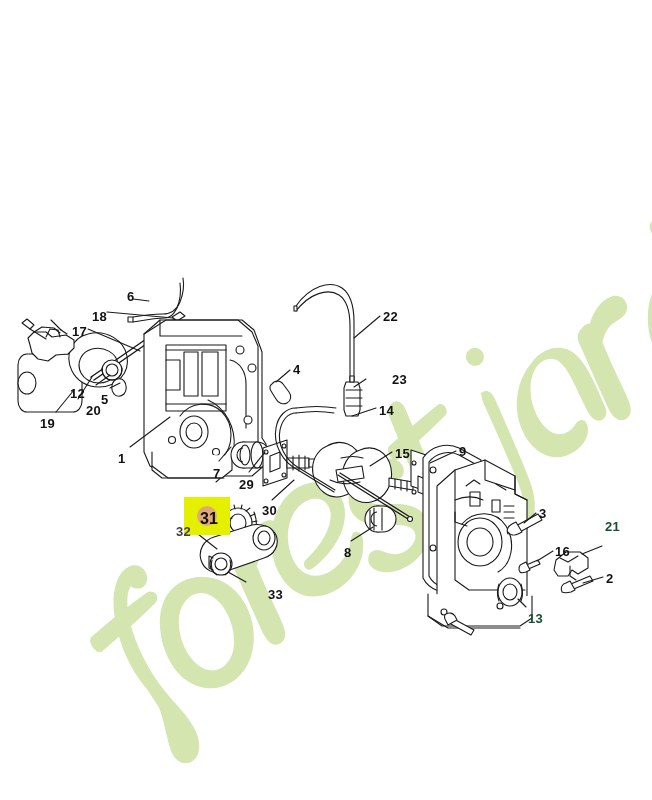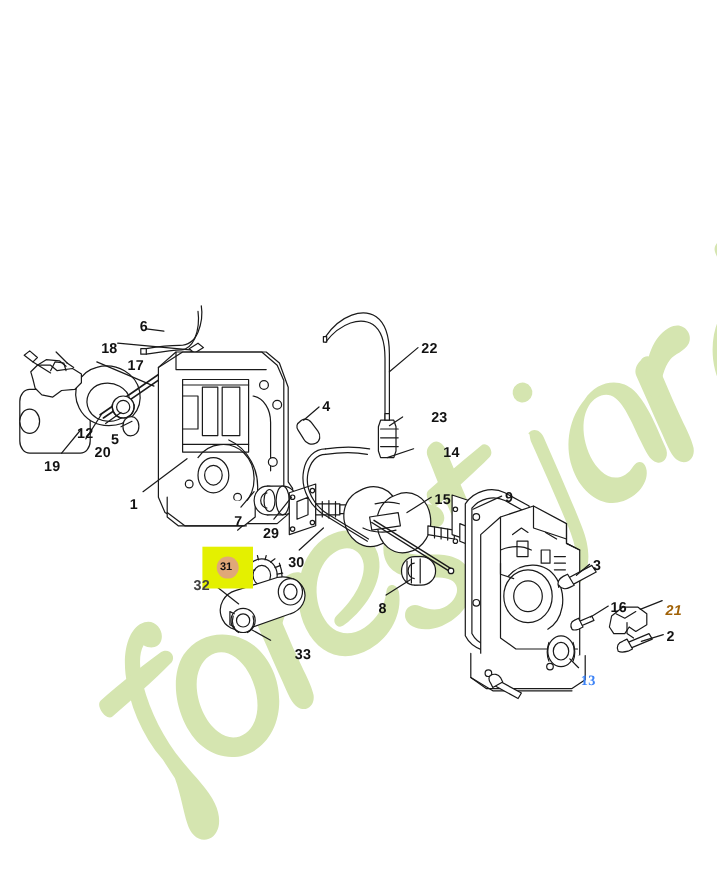--- a/index.html
+++ b/index.html
@@ -10,21 +10,21 @@
     overflow:hidden;
     position:relative;
   }
   #stage{position:absolute;left:0;top:0;width:652px;height:800px;overflow:hidden;background:#fff;}
   #wm{position:absolute;left:0;top:0;width:652px;height:800px;pointer-events:none;}
   #art{position:absolute;left:0;top:0;width:652px;height:800px;}
   .cal{position:absolute;font-weight:bold;color:#111;font-family:"Liberation Sans",sans-serif;
        font-size:13px;letter-spacing:.2px;line-height:1;white-space:nowrap;}
   #hl-rect{position:absolute;background:#e4f000;}
   #hl-dot{position:absolute;border-radius:50%;background:#e0a878;}
-  #hl-num{position:absolute;font-weight:bold;font-size:10px;color:#111;
+  #hl-num{position:absolute;font-weight:bold;font-size:16px;color:#111;
           font-family:"Liberation Sans",sans-serif;}
 </style>
 </head>
 <body>
 
 <div id="stage">
 
   <svg id="wm" viewBox="0 0 652 800" xmlns="http://www.w3.org/2000/svg">
     <g transform="translate(330 420) rotate(-33)">
 
@@ -355,38 +355,38 @@
     </g>
   </svg>
 
   <div id="hl-rect" style="left: 184px; top: 497px; width: 46px; height: 38px; background: rgb(228, 240, 0);"></div>
   <div id="hl-dot" style="width: 20px; height: 20px; left: 197px; top: 506px; background: rgb(224, 168, 120);"></div>
   <div id="hl-num" style="left: 200px; top: 510px;">31</div>
 
   <div id="callouts">
       <div class="cal" style="left: 127px; top: 290px; color: rgb(17, 17, 17);">6</div>
       <div class="cal" style="left: 92px; top: 310px; color: rgb(17, 17, 17);">18</div>
-      <div class="cal" style="left: 72px; top: 325px; color: rgb(17, 17, 17); margin-left: 44px;">17</div>
+      <div class="cal" style="left: 72px; top: 325px; color: rgb(17, 17, 17);">17</div>
       <div class="cal" style="left: 70px; top: 387px; color: rgb(17, 17, 17);">12</div>
       <div class="cal" style="left: 101px; top: 393px; color: rgb(17, 17, 17);">5</div>
       <div class="cal" style="left: 62px; top: 404px; color: rgb(17, 17, 17); margin-left: 24px;">20</div>
       <div class="cal" style="left: 40px; top: 417px; color: rgb(17, 17, 17);">19</div>
       <div class="cal" style="left: 293px; top: 363px; color: rgb(17, 17, 17);">4</div>
       <div class="cal" style="left: 118px; top: 452px; color: rgb(17, 17, 17);">1</div>
       <div class="cal" style="left: 213px; top: 467px; color: rgb(17, 17, 17);">7</div>
       <div class="cal" style="left: 239px; top: 478px; color: rgb(17, 17, 17);">29</div>
       <div class="cal" style="left: 383px; top: 310px; color: rgb(17, 17, 17);">22</div>
       <div class="cal" style="left: 368px; top: 373px; color: rgb(17, 17, 17); margin-left: 24px;">23</div>
-      <div class="cal" style="left: 379px; top: 404px; color: rgb(17, 17, 17); margin-left: 24px;">14</div>
+      <div class="cal" style="left: 379px; top: 404px; color: rgb(17, 17, 17);">14</div>
       <div class="cal" style="left: 395px; top: 447px; color: rgb(17, 17, 17);">15</div>
       <div class="cal" style="left: 459px; top: 445px; color: rgb(17, 17, 17);">9</div>
       <div class="cal" style="left: 262px; top: 504px; color: rgb(17, 17, 17);">30</div>
       <div class="cal" style="left: 344px; top: 546px; color: rgb(17, 17, 17);">8</div>
       <div class="cal" style="left: 539px; top: 507px; color: rgb(17, 17, 17);">3</div>
       <div class="cal" style="left: 555px; top: 545px; color: rgb(17, 17, 17);">16</div>
-      <div class="cal" style="left: 605px; top: 548px; color: #a16207; font-style: italic;">21</div>
+      <div class="cal" style="left: 605px; top: 520px; color: #14532d;">21</div>
       <div class="cal" style="left: 606px; top: 572px; color: rgb(17, 17, 17);">2</div>
-      <div class="cal" style="left: 528px; top: 612px; color: #3b82f6; font-family: Liberation Serif, serif;">13</div>
+      <div class="cal" style="left: 528px; top: 612px; color: #14532d;">13</div>
       <div class="cal" style="left: 176px; top: 525px; color: #404040; text-align: right;">32</div>
       <div class="cal" style="left: 245px; top: 588px; color: rgb(17, 17, 17); padding-left: 23px;">33</div>
     </div>
 
 </div>
 
 </body></html>

